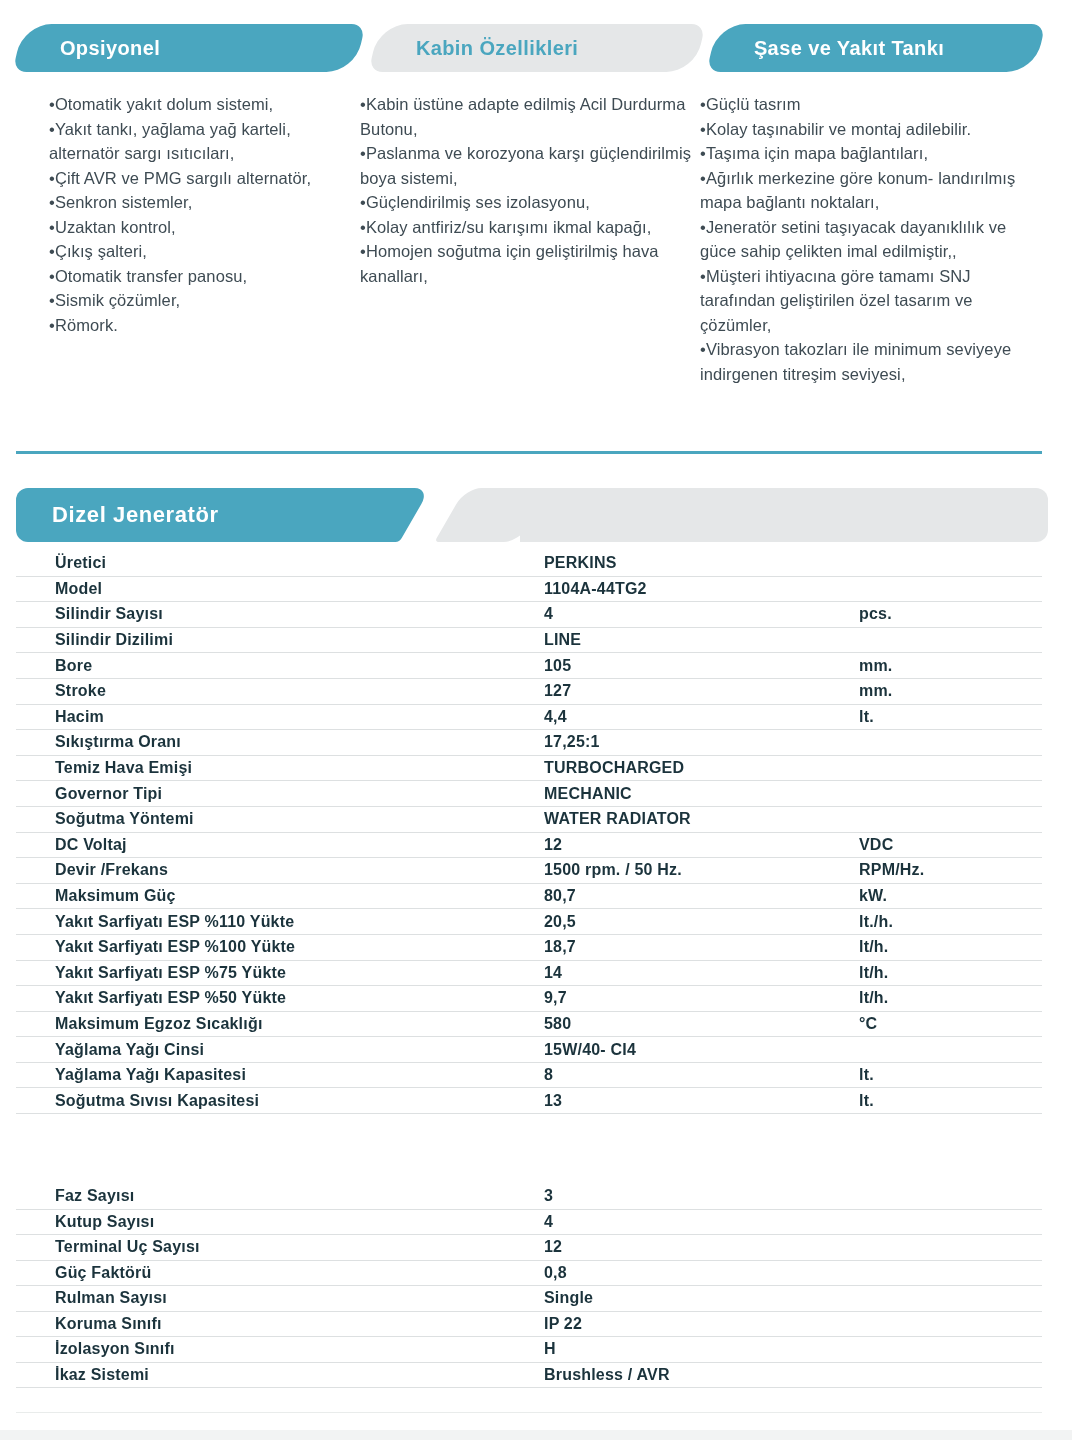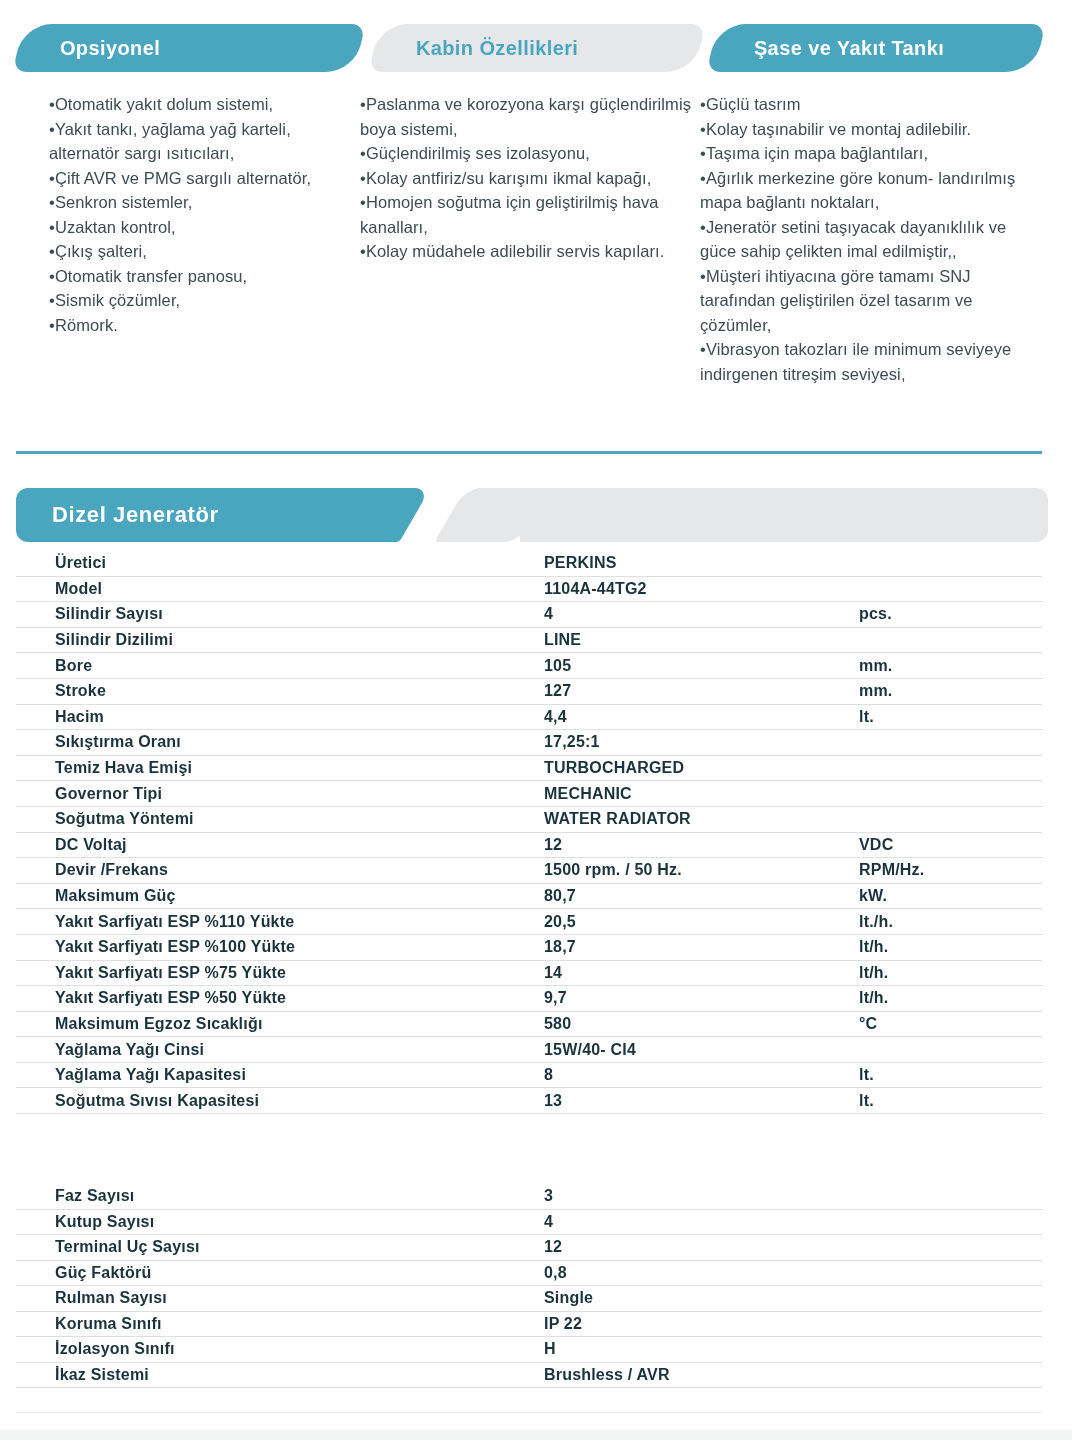--- a/index.html
+++ b/index.html
@@ -100,25 +100,25 @@
       <div class="bullet-item">•Yakıt tankı, yağlama yağ karteli, alternatör sargı ısıtıcıları,</div>
       <div class="bullet-item">•Çift AVR ve PMG sargılı alternatör,</div>
       <div class="bullet-item">•Senkron sistemler,</div>
       <div class="bullet-item">•Uzaktan kontrol,</div>
       <div class="bullet-item">•Çıkış şalteri,</div>
       <div class="bullet-item">•Otomatik transfer panosu,</div>
       <div class="bullet-item">•Sismik çözümler,</div>
       <div class="bullet-item">•Römork.</div>
     </div>
   <div class="feature-col col-2">
+      <div class="bullet-item">•Kabin üstüne adapte edilmiş Acil Durdurma Butonu,</div>
       <div class="bullet-item">•Paslanma ve korozyona karşı güçlendirilmiş boya sistemi,</div>
       <div class="bullet-item">•Güçlendirilmiş ses izolasyonu,</div>
       <div class="bullet-item">•Kolay antfiriz/su karışımı ikmal kapağı,</div>
       <div class="bullet-item">•Homojen soğutma için geliştirilmiş hava kanalları,</div>
-      <div class="bullet-item">•Kolay müdahele adilebilir servis kapıları.</div>
     </div>
   <div class="feature-col col-3">
       <div class="bullet-item">•Güçlü tasrım</div>
       <div class="bullet-item">•Kolay taşınabilir ve montaj adilebilir.</div>
       <div class="bullet-item">•Taşıma için mapa bağlantıları,</div>
       <div class="bullet-item">•Ağırlık merkezine göre konum- landırılmış mapa bağlantı noktaları,</div>
       <div class="bullet-item">•Jeneratör setini taşıyacak dayanıklılık ve güce sahip çelikten imal edilmiştir,,</div>
       <div class="bullet-item">•Müşteri ihtiyacına göre tamamı SNJ tarafından geliştirilen özel tasarım ve çözümler,</div>
       <div class="bullet-item">•Vibrasyon takozları ile minimum seviyeye indirgenen titreşim seviyesi,</div>
     </div>

